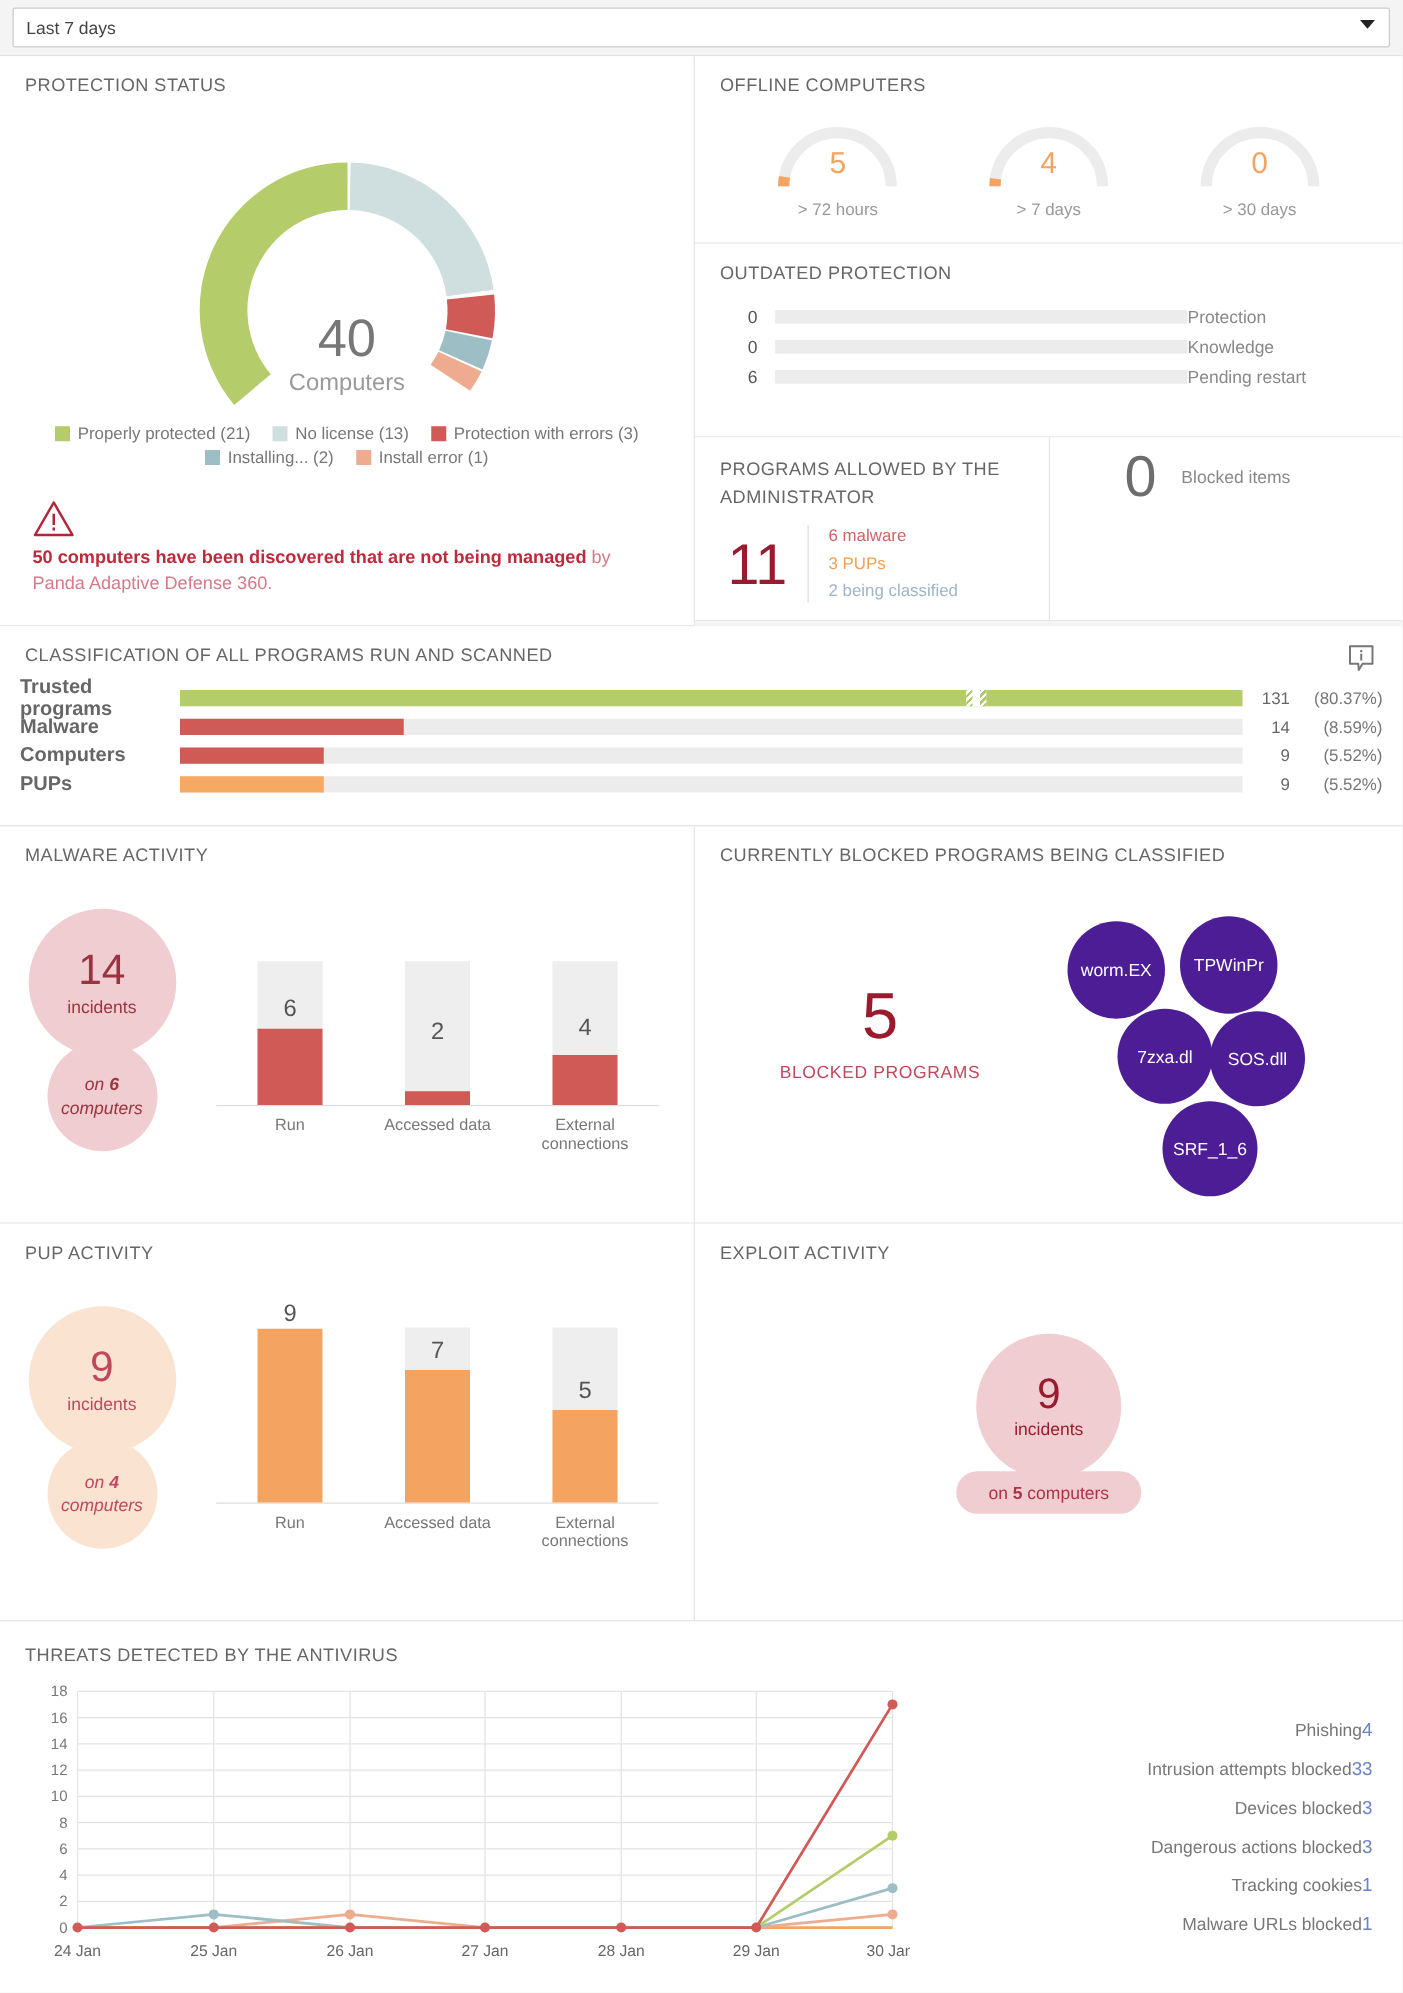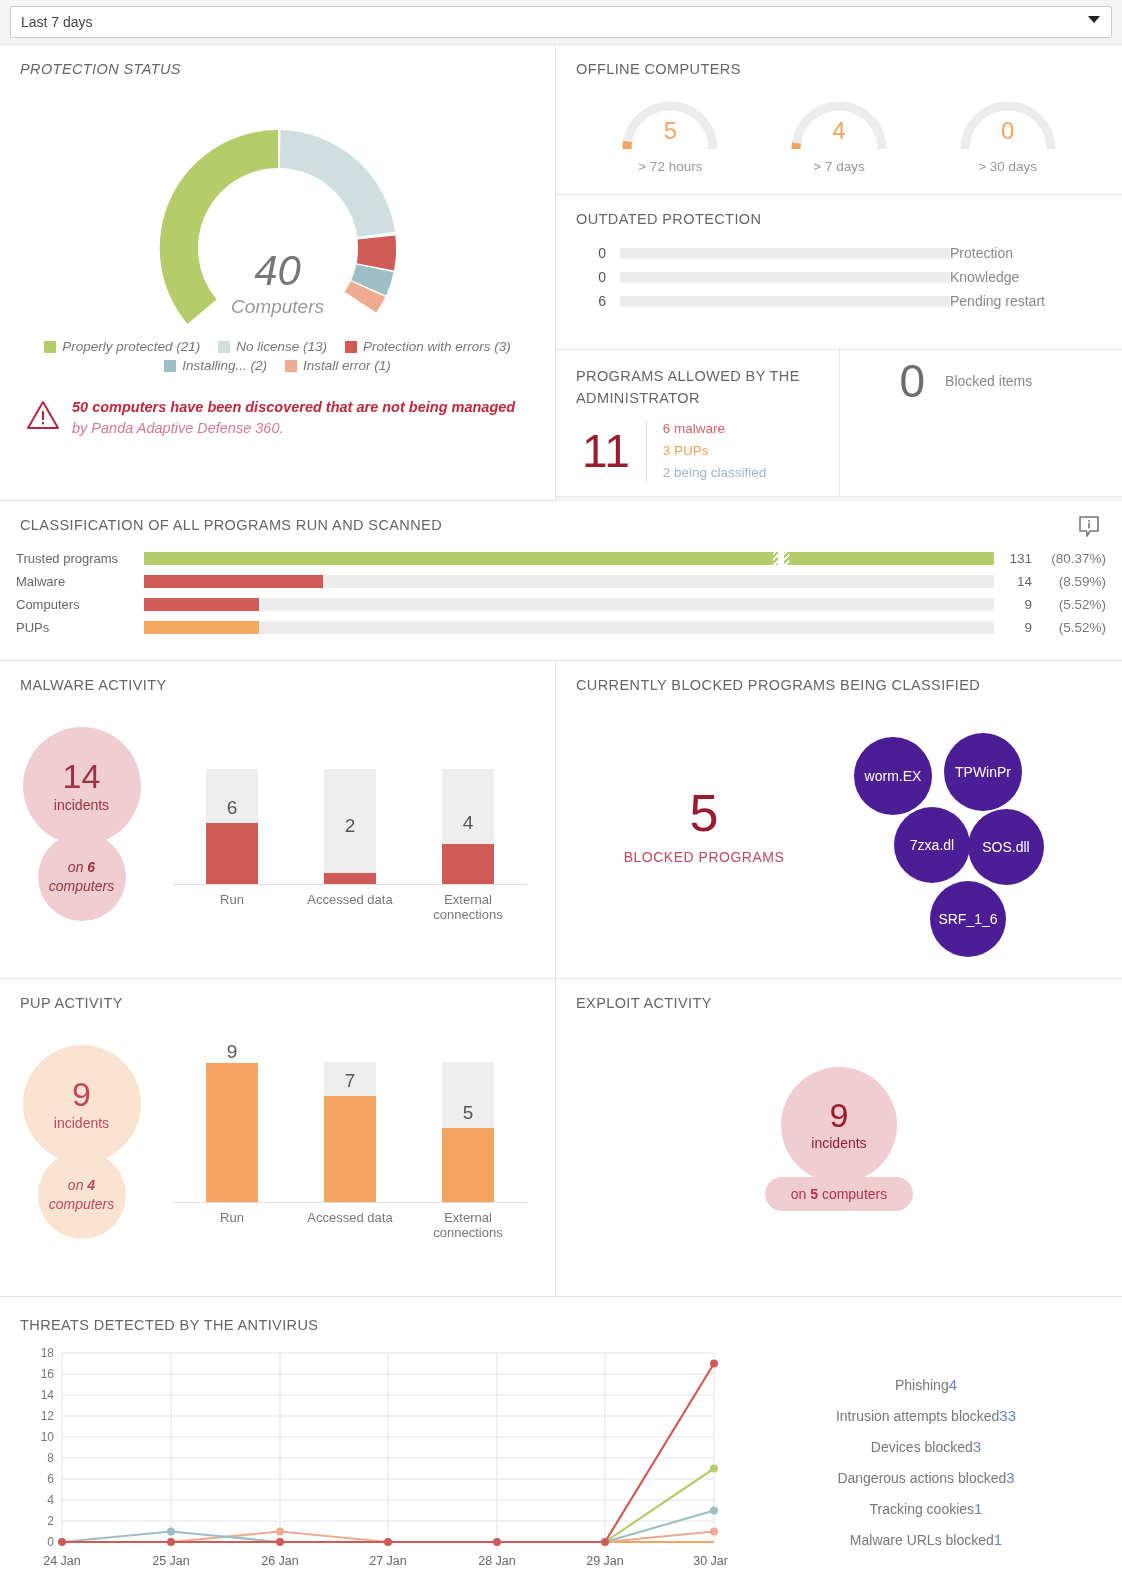--- a/index.html
+++ b/index.html
@@ -29,30 +29,30 @@
   .panel { background:#fff; border-right:1px solid #e6e6e6; border-bottom:1px solid #e6e6e6; }
   .panel:last-child { border-right:none; }
   .ptitle {
     font-size:14.5px; color:#666; letter-spacing:.4px; font-weight:400;
     padding:16px 20px 0 20px; text-transform:uppercase;
   }
   .col-l { width:556px; }
   .col-r { width:566px; }
 
   
-  .prot { height:456px; position:relative;font-style:italic; }
+  .prot { height:456px; position:relative; }
   .donutbox { display:flex; justify-content:center; margin-top:6px; }
   .donut-center { position:absolute; left:0; right:0; top:205px; text-align:center; }
   .donut-num { font-size:42px; color:#777; font-weight:300; line-height:1; }
   .donut-lbl { font-size:19px; color:#9a9a9a; font-weight:300; margin-top:4px; }
   .legend { margin-top:4px; padding:0 26px; text-align:center; }
   .lrow { display:flex; justify-content:center; flex-wrap:wrap; }
   .li { display:inline-flex; align-items:center; margin:2px 9px; font-size:13.5px; color:#777; }
   .sw { width:12px; height:12px; margin-right:6px; display:inline-block; }
-  .warn { display:flex; align-items:flex-start; padding:22px 26px 0 26px; }
+  .warn { display:flex; align-items:flex-start; padding:22px 26px 0 26px;flex-direction:column; }
   .warn-ico { flex:0 0 auto; margin-right:12px; margin-top:2px; }
   .warn-txt { font-size:14.5px; line-height:1.45; color:#d6798a; }
   .warn-txt b { color:#c0283c; font-weight:700; }
 
   
   .offline { height:150px; }
   .gauges { display:flex; justify-content:space-around; margin-top:14px; padding:0 30px; }
   .gauge { width:130px; text-align:center; position:relative; }
   .gauge-num { position:absolute; left:0; right:0; top:26px; font-size:24px; color:#f4a460; font-weight:300; }
   .gauge-lbl { font-size:13.5px; color:#999; margin-top:2px; }
@@ -79,21 +79,21 @@
   .m-mal { color:#cf6367; }
   .m-pup { color:#f1a154; }
   .m-cls { color:#9fb4c7; }
   .blocked-lbl { font-size:14px; color:#888; margin-left:20px; }
 
   
   .clas { height:160px; position:relative; }
   .info-ico { position:absolute; right:22px; top:14px; }
   .crows { margin-top:14px; padding:0 16px 0 16px; }
   .crow { display:flex; align-items:center; height:23px; }
-  .clbl { width:128px; font-size:13px; color:#666; }
+  .clbl { width:128px; font-size:16px; color:#666;font-weight:bold; }
   .ctrack { flex:1 1 auto; height:13px; background:#ececec; position:relative; }
   .cfill { height:100%; }
   .cbreak { position:absolute; top:0; height:13px; width:16px; background:#fff; }
   .cbreak:before, .cbreak:after {
     content:""; position:absolute; top:0; height:13px; width:5px;
     background: repeating-linear-gradient(-45deg,#afcb6b 0 2px,#fff 2px 4px);
   }
   .cbreak:before { left:0; }
   .cbreak:after { right:0; }
   .cnum { width:44px; text-align:right; font-size:13.5px; color:#666; padding-right:6px; }
@@ -130,21 +130,21 @@
   .exp-c { width:116px; height:116px; border-radius:50%; background:#f0cdd0; color:#9b1b2e;
            display:flex; flex-direction:column; align-items:center; justify-content:center; }
   .exp-c .n { font-size:34px; font-weight:300; line-height:1; }
   .exp-c .t { font-size:14px; margin-top:3px; }
   .exp-pill { background:#f0cdd0; color:#b03248; border-radius:22px; padding:9px 26px; font-size:14px; margin-top:-6px; }
 
   
   .threats { height:344px; display:flex; }
   .chart-wrap { width:736px; padding:20px 10px 0 14px; }
   .stats { flex:1; padding:72px 24px 0 18px; }
-  .srow { display:flex; justify-content:center; align-items:baseline; padding:7px 0; font-size:14px; }
+  .srow { display:flex; justify-content:flex-end; align-items:baseline; padding:7px 0; font-size:14px; }
   .sname { color:#777; }
   .sval { color:#6b83c4; font-size:15px; }
 </style>
 </head>
 <body>
 
 <div class="topbar">
   <div class="select-wrap">
     <select class="period">
       <option>Last 7 days</option>

